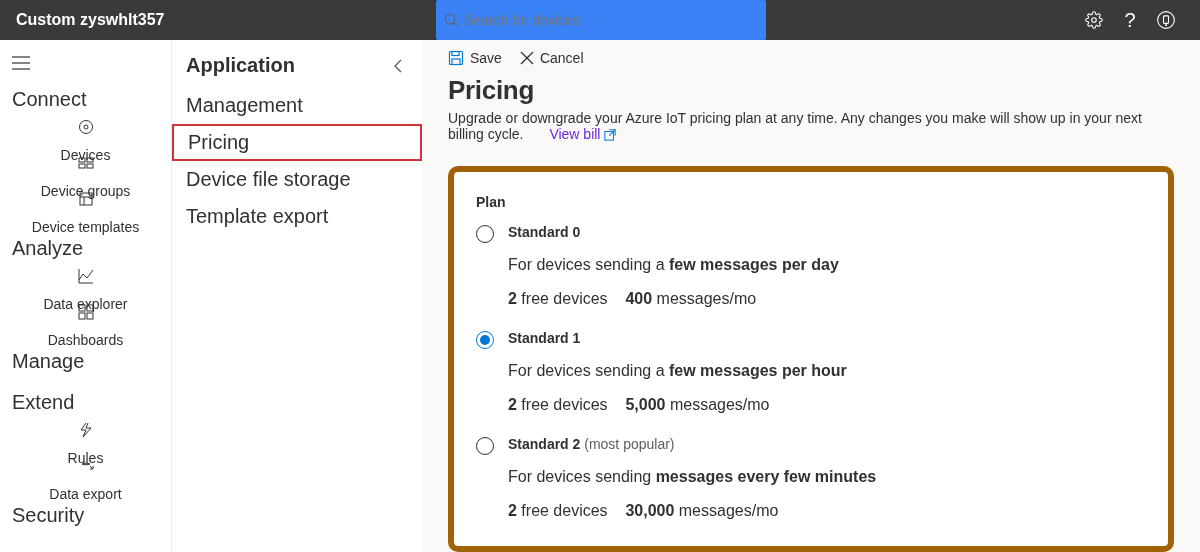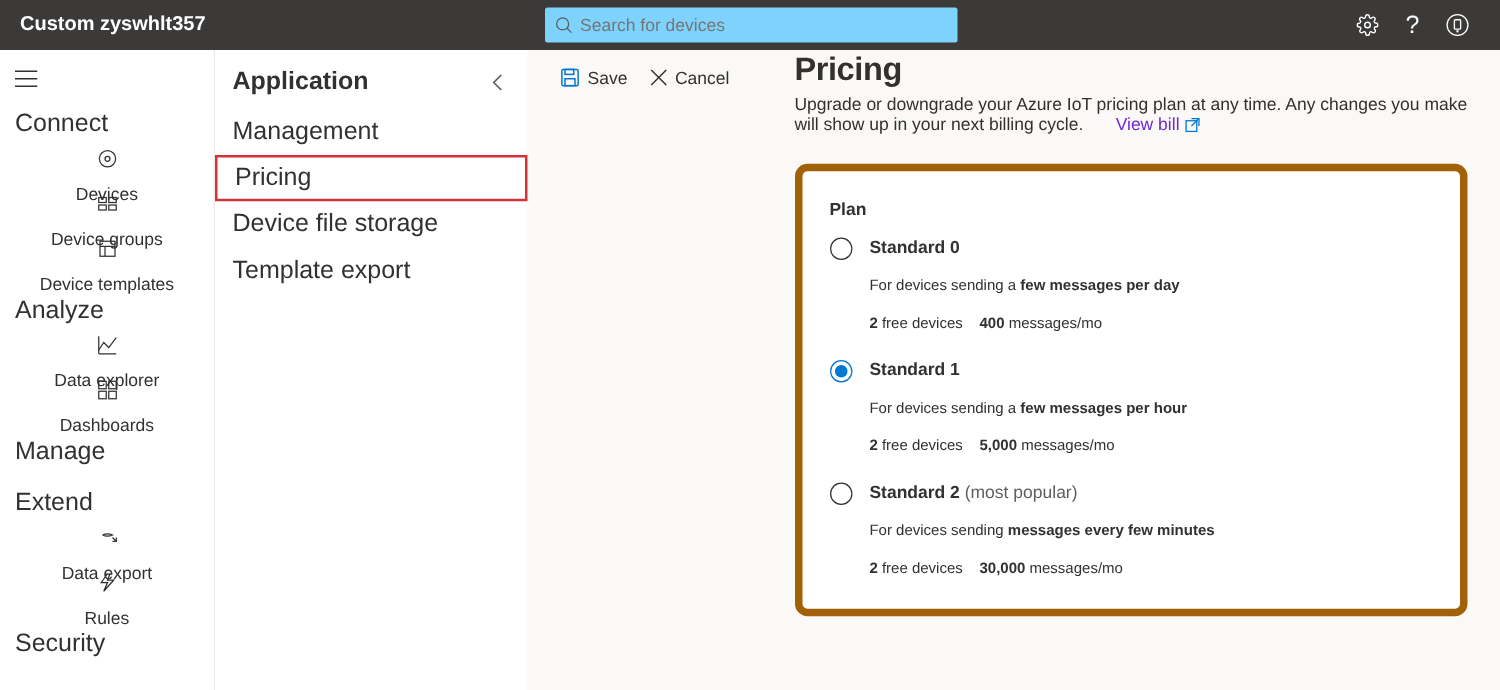--- a/index.html
+++ b/index.html
@@ -1,59 +1,59 @@
 <!DOCTYPE html>
 <html><head>
 <meta charset="utf-8">
 <style>
 * { margin:0; padding:0; box-sizing:border-box; font-family:"Segoe UI",sans-serif; }
 body { width:1200px; height:552px; background:#fff; overflow:hidden; font-size:14px; color:#323130; }
 
 .topbar { height:40px; background:#3b3a39; display:flex; align-items:center; padding:0 16px; color:#fff; }
 .topbar .title { font-size:16px; font-weight:600; flex:0 0 420px; }
-.topbar .search { flex:0 0 330px; height:28px; background:#7dd3fc; border-radius:2px; display:flex; align-items:center; padding:0 8px; color:#605e5c; }
+.topbar .search { flex:0 0 330px; height:40px; background:#3b82f6; border-radius:2px; display:flex; align-items:center; padding:0 8px; color:#605e5c; }
 .topbar .search svg { margin-right:6px; flex-shrink:0; }
 .topbar .search input { border:none; outline:none; flex:1; font-size:14px; background:transparent; }
 .topbar .spacer { flex:1; }
 .topbar .ico { width:36px; height:40px; display:flex; align-items:center; justify-content:center; cursor:pointer; }
 
 .layout { display:flex; height:512px; }
 
 .sidebar { width:172px; border-right:1px solid #edebe9; padding-top:12px; }
 .sidebar .ham { padding:4px 12px 8px; }
 .sidebar .sect { font-size:20px; padding:10px 12px 8px; color:#323130; }
 .sidebar .item { display:flex; align-items:center; height:36px; padding:0 12px; font-size:14px; color:#323130; cursor:pointer; gap:12px;flex-direction:column; }
 .sidebar .iconslot { width:16px; height:16px; display:flex; align-items:center; justify-content:center; flex-shrink:0; }
 
 .col2 { width:250px; position:relative;text-align:right; }
 .col2 .hdr { display:flex; align-items:center; justify-content:space-between; padding:14px 18px 10px 14px; }
 .col2 .hdr h2 { font-size:20px; font-weight:600; }
 .col2 .subitem { height:37px; display:flex; align-items:center; padding:0 14px; font-size:20px; cursor:pointer; }
 .col2 .subitem.active { background:#fff; border:2px solid #d13438; }
 
-.main { flex:1; background:#faf9f8; display:flex; flex-direction:row; }
+.main { flex:1; background:#faf9f8; display:flex; flex-direction:column; }
 .toolbar { height:44px; display:flex; align-items:center; gap:18px; padding:0 26px; }
 .toolbar .btn { display:flex; align-items:center; gap:6px; cursor:pointer; font-size:14px; color:#323130; }
 
 .content { padding:0 26px; }
 .content h1 { font-size:26px; font-weight:600; margin-bottom:4px; letter-spacing:-0.3px; }
 .content .subtitle { font-size:14px; color:#323130; margin-bottom:24px; }
 .content .subtitle a { color:#6d28d9; cursor:pointer;margin-left:22px; }
 
 .card { background:#fff; border:6px solid #a16207; border-radius:10px; padding:22px 22px 26px; }
 .card .card-title { font-size:14px; font-weight:600; margin-bottom:14px; }
 .plan-row { display:flex; gap:14px; margin-bottom:22px; }
 .plan-row:last-child { margin-bottom:0; }
 .radio { width:18px; height:18px; border:1px solid #323130; border-radius:50%; margin-top:1px; flex-shrink:0; display:flex; align-items:center; justify-content:center; }
 .radio.selected { border-color:#0078d4; }
 .radio.selected::after { content:""; width:10px; height:10px; border-radius:50%; background:#0078d4; }
 .plan-body { display:flex; flex-direction:column; gap:16px; }
 .plan-name { font-weight:600; }
 .plan-name .muted { color:#605e5c; font-weight:400; }
-.plan-desc,.plan-quota { font-size:12px; color:#323130; }
+.plan-desc,.plan-quota { font-size:16px; color:#323130; }
 
 svg { display:block; }
 </style>
 </head>
 <body>
 
 <div class="topbar">
   <div class="title">Custom zyswhlt357</div>
   <div class="search">
     <svg width="14" height="14" viewBox="0 0 16 16" fill="none" stroke="#605e5c" stroke-width="1.2">
@@ -142,34 +142,34 @@
               <rect x="9" y="9" width="6" height="6"></rect>
             </svg>
           </span>
           <span>Dashboards</span>
         </div>
         <div class="sect">Manage</div>
         <div class="sect">Extend</div>
         <div class="item">
           <span class="iconslot">
             <svg width="16" height="16" viewBox="0 0 16 16" fill="none" stroke="#323130" stroke-width="1">
+              <polyline points="8,1 3,8 8,8 5,15 13,6 8,6 10,1"></polyline>
+            </svg>
+          </span>
+          <span>Rules</span>
+        </div>
+        <div class="item">
+          <span class="iconslot">
+            <svg width="16" height="16" viewBox="0 0 16 16" fill="none" stroke="#323130" stroke-width="1">
               <path d="M4,6 a6,3 0 0,1 8,0 a6,3 0 0,1 -8,0"></path>
               <line x1="12" y1="8" x2="15" y2="11"></line>
               <polyline points="15,8 15,11 12,11"></polyline>
             </svg>
           </span>
           <span>Data export</span>
-        </div>
-        <div class="item">
-          <span class="iconslot">
-            <svg width="16" height="16" viewBox="0 0 16 16" fill="none" stroke="#323130" stroke-width="1">
-              <polyline points="8,1 3,8 8,8 5,15 13,6 8,6 10,1"></polyline>
-            </svg>
-          </span>
-          <span>Rules</span>
         </div>
         <div class="sect">Security</div>
       </div>
   </div>
 
   <div class="col2">
     <div class="hdr">
       <h2>Application</h2>
       <span>
         <svg width="12" height="14" viewBox="0 0 8 14" fill="none" stroke="#605e5c" stroke-width="1.4">

